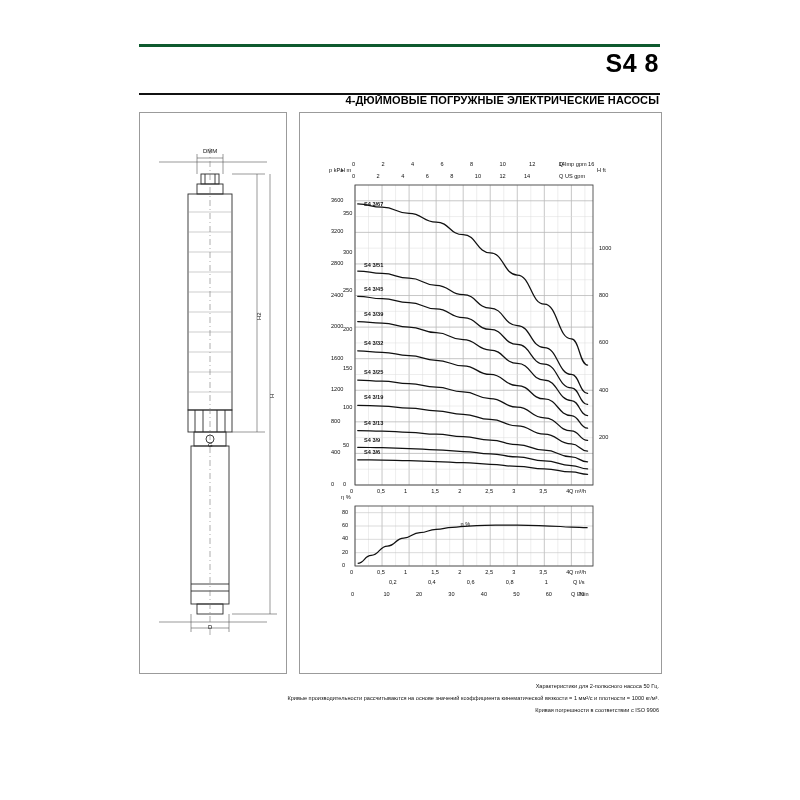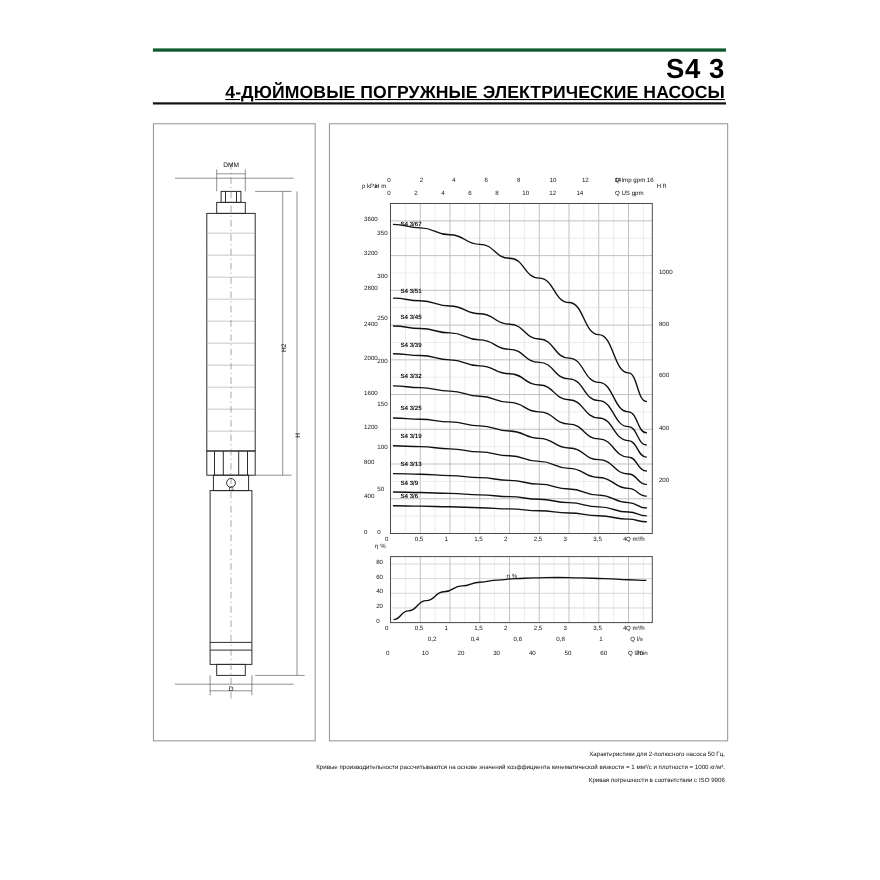--- a/index.html
+++ b/index.html
@@ -3,21 +3,21 @@
 <meta charset="utf-8">
 <style>
   html,body{margin:0;padding:0;background:#ffffff;}
   body{width:800px;height:800px;font-family:"Liberation Sans",sans-serif;color:#000;}
   #sheet{position:relative;width:800px;height:800px;}
 
   
   .hdr-rule-green{position:absolute;left:139px;top:44px;width:521px;height:3px;background:#0e5a2e;}
   .hdr-rule-black{position:absolute;left:139px;top:93px;width:521px;height:2px;background:#111;}
   .hdr-title{position:absolute;right:141px;top:49px;font-size:25px;font-weight:bold;letter-spacing:.5px;}
-  .hdr-sub{position:absolute;right:141px;top:76px;font-size:16px;font-weight:bold;letter-spacing:.1px;text-decoration:underline;}
+  .hdr-sub{position:absolute;right:141px;top:94px;font-size:11px;font-weight:bold;letter-spacing:.1px;}
 
   
   .frame{position:absolute;border:1px solid #9b9b9b;}
   #left-box{left:139px;top:112px;width:146px;height:560px;}
   #right-box{left:299px;top:112px;width:361px;height:560px;}
   .dim-txt{position:absolute;font-size:6px;color:#111;}
   .dim-txt.rot{transform:rotate(-90deg);transform-origin:left top;}
 
   
   .chart{position:absolute;background:#fff;}
@@ -28,21 +28,21 @@
 
   
   .foot{position:absolute;right:141px;font-size:5.6px;color:#111;text-align:right;white-space:nowrap;}
 </style>
 </head>
 <body>
 
 <div id="sheet">
 
   <div class="hdr-rule-green"></div>
-  <div class="hdr-title">S4 3</div>
+  <div class="hdr-title">S4 8</div>
   <div class="hdr-sub">4-ДЮЙМОВЫЕ ПОГРУЖНЫЕ ЭЛЕКТРИЧЕСКИЕ НАСОСЫ</div>
   <div class="hdr-rule-black"></div>
 
   <div class="frame" id="left-box"></div>
 
   <svg width="146" height="560" style="left:139px;top:112px;">
     <g stroke="#2b2b2b" fill="none" stroke-width="0.9">
 
       <rect x="62" y="62" width="18" height="10"></rect>
       <line x1="66" y1="62" x2="66" y2="72"></line>

